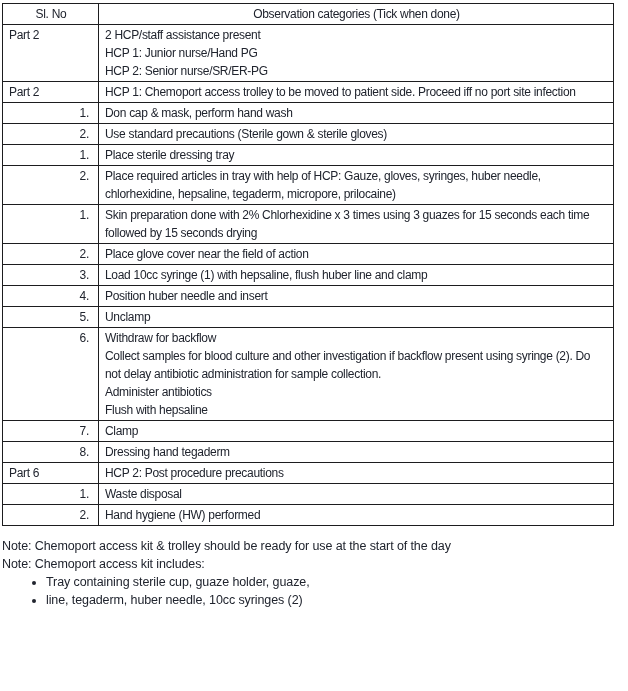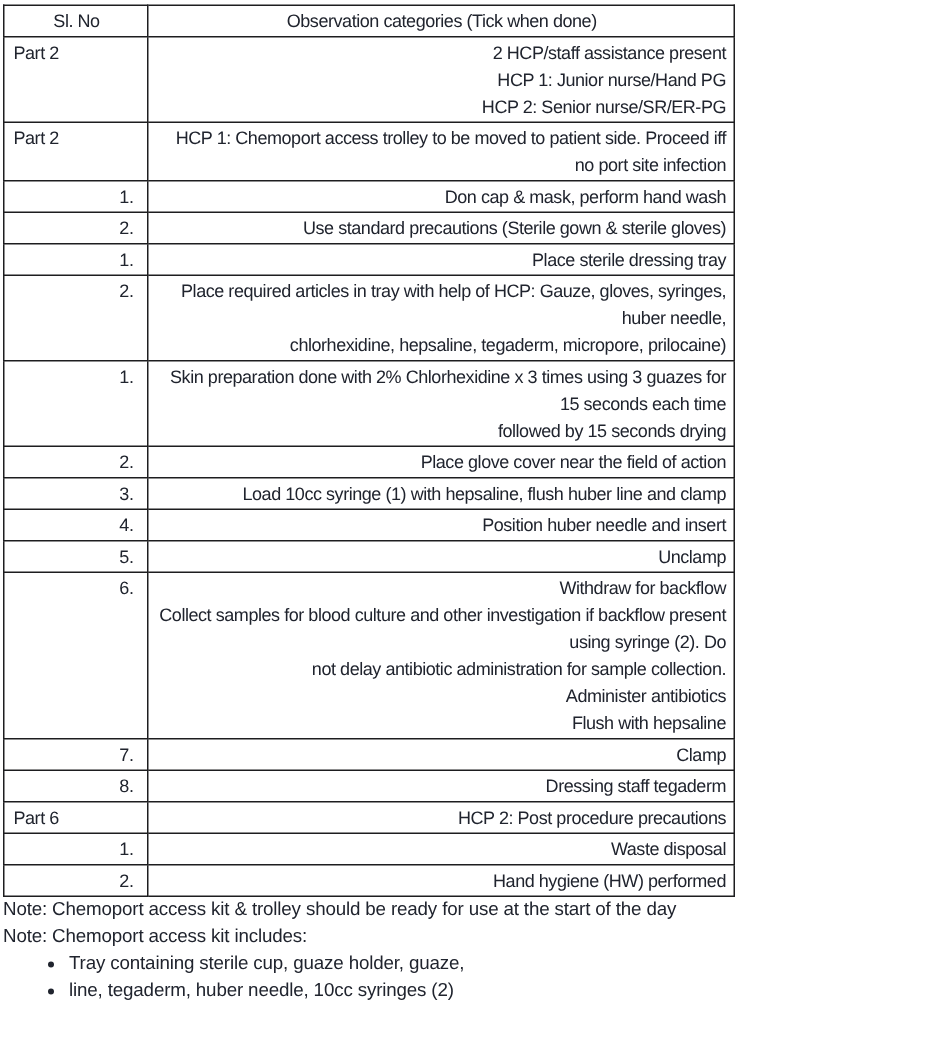--- a/index.html
+++ b/index.html
@@ -12,42 +12,42 @@
   .page {
     width: 628px;
     height: 691px;
     padding: 3px 0 0 2px;
     font-family: "Liberation Sans", "DejaVu Sans", sans-serif;
     color: #20242e;
     overflow: hidden;
   }
   table.obs-table {
     border-collapse: collapse;
-    width: 488px;
+    width: 612px;
     table-layout: fixed;
     border-radius: 10px;
   }
   table.obs-table, table.obs-table th, table.obs-table td {
     border: 1.4px solid #1d1d1f;
   }
   table.obs-table th, table.obs-table td {
     font-size: 12px;
     line-height: 18px;
     letter-spacing: -0.3px;
     padding: 1px 5px 1px 6px;
     vertical-align: top;
     font-weight: normal;
   }
   th.col-no, td.col-no { width: 96px; }
   th { text-align: center; }
   td.col-no.part { text-align: left; }
   td.col-no.step { text-align: right; padding-right: 9px; }
-  td.col-obs .line { display: block; text-align: right; }
+  td.col-obs .line { display: block; }
   .notes {
-    margin-top: 0;
+    margin-top: 12px;
     font-size: 12.5px;
     line-height: 17.5px;
     letter-spacing: -0.1px;
     color: #20242e;
     padding-right: 2px;
   }
   .notes .note { display: block; }
   ul.note-bullets {
     margin: 1px 0 0 0;
     padding-left: 44px;
@@ -154,21 +154,21 @@
         </tr>
         <tr>
           <td class="col-no step">7.</td>
           <td class="col-obs">
             <span class="line">Clamp</span>
           </td>
         </tr>
         <tr>
           <td class="col-no step">8.</td>
           <td class="col-obs">
-            <span class="line">Dressing staff tegaderm</span>
+            <span class="line">Dressing hand tegaderm</span>
           </td>
         </tr>
         <tr>
           <td class="col-no part">Part 6</td>
           <td class="col-obs">
             <span class="line">HCP 2: Post procedure precautions</span>
           </td>
         </tr>
         <tr>
           <td class="col-no step">1.</td>

